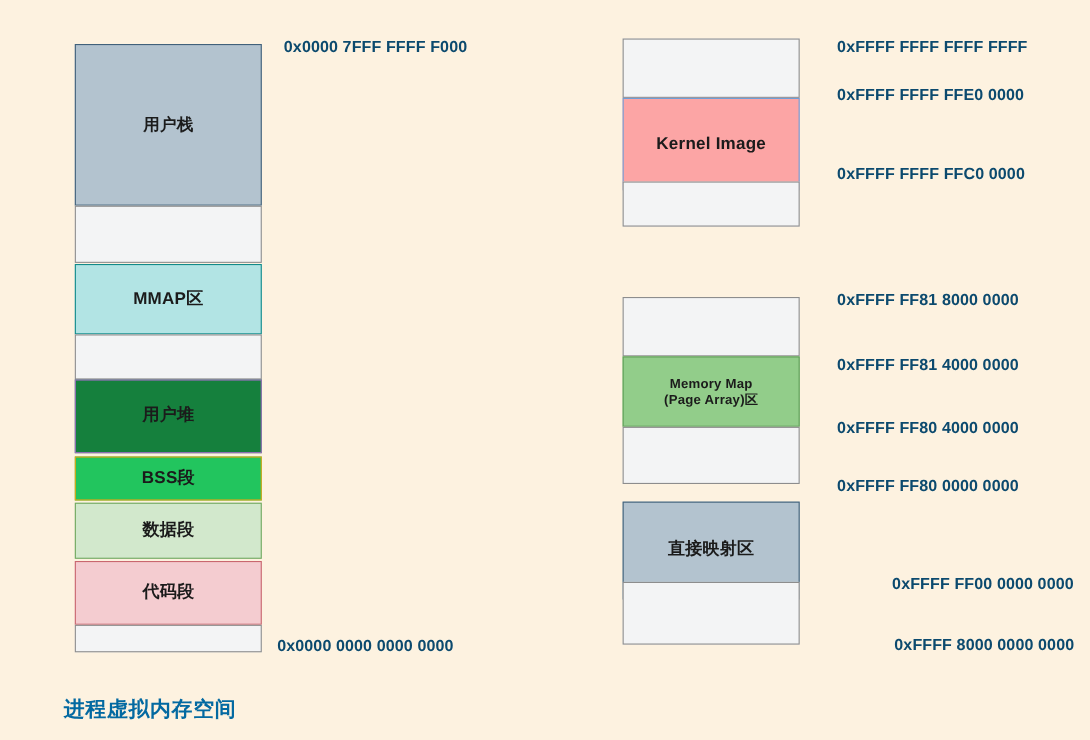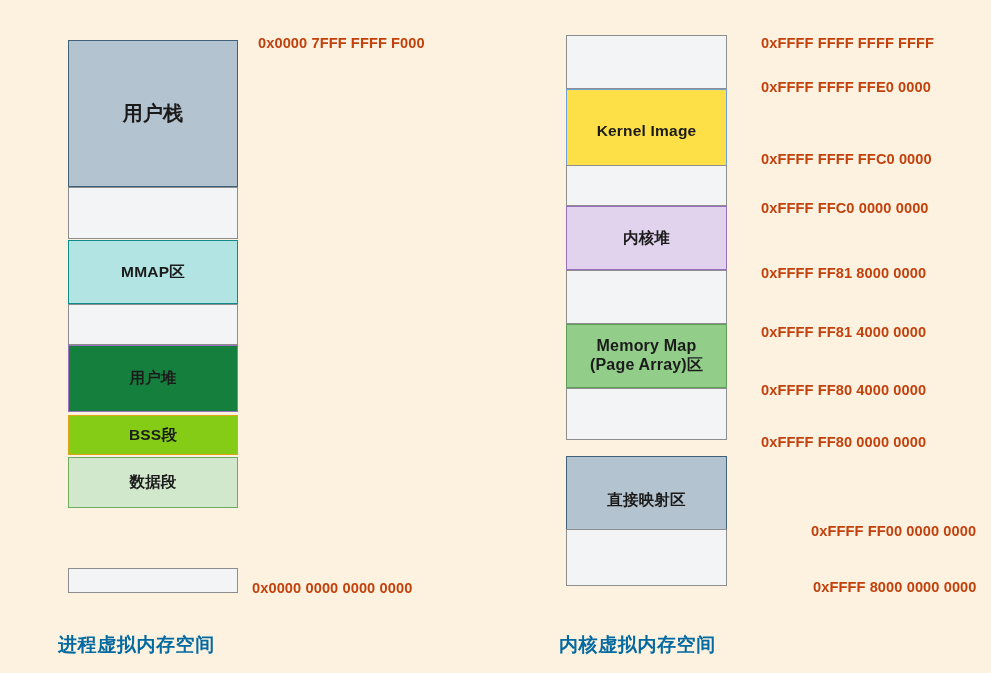--- a/index.html
+++ b/index.html
@@ -47,21 +47,21 @@
     white-space: pre-line;
     padding: 0 2px;
   }
 
   
   .addr {
     position: absolute;
     font-family: "Liberation Sans", sans-serif;
     font-weight: bold;
     font-size: 14.6px;
-    color: #c2410c;
+    color: #0c4a6e;
     white-space: nowrap;
     letter-spacing: 0.1px;
   }
 
   
   .caption {
     position: absolute;
     font-family: "Liberation Sans", sans-serif;
     font-weight: bold;
     font-size: 19px;
@@ -70,67 +70,65 @@
     letter-spacing: 0.6px;
   }
 </style>
 </head>
 <body>
 
 <div class="canvas">
 
   <div class="column" id="col-0" style="left: 68px; top: 0px; width: 170px; height: 673px;">
       <div class="block filled" style="left: 0px; top: 40px; width: 170px; height: 147px; background: rgb(179, 195, 207); border-color: rgb(65, 97, 122);">
-        <span class="blabel" style="font-size: 20px;">用户栈</span>
+        <span class="blabel" style="font-size: 15px;">用户栈</span>
       </div>
       <div class="block gap" style="left: 0px; top: 187px; width: 170px; height: 52px; background: rgb(243, 244, 245); border-color: rgb(141, 141, 141);"></div>
       <div class="block filled" style="left: 0px; top: 240px; width: 170px; height: 64px; background: rgb(178, 228, 228); border-color: rgb(17, 138, 138); text-align: right;">
         <span class="blabel" style="font-size: 15.5px;">MMAP区</span>
       </div>
       <div class="block gap" style="left: 0px; top: 304px; width: 170px; height: 41px; background: rgb(243, 244, 245); border-color: rgb(141, 141, 141);"></div>
       <div class="block filled" style="left: 0px; top: 345px; width: 170px; height: 67px; background: #15803d; border-color: rgb(154, 111, 191);">
         <span class="blabel" style="font-size: 15.5px;">用户堆</span>
       </div>
-      <div class="block filled" style="left: 0px; top: 415px; width: 170px; height: 40px; background: #84cc16; border-color: rgb(224, 165, 20);">
+      <div class="block filled" style="left: 0px; top: 415px; width: 170px; height: 40px; background: #22c55e; border-color: rgb(224, 165, 20);">
         <span class="blabel" style="font-size: 15.5px;">BSS段</span>
       </div>
       <div class="block filled" style="left: 0px; top: 457px; width: 170px; height: 51px; background: rgb(210, 232, 204); border-color: rgb(114, 168, 95);">
         <span class="blabel" style="font-size: 15.5px;">数据段</span>
+      </div>
+      <div class="block filled" style="left: 0px; top: 510px; width: 170px; height: 58px; background: rgb(244, 204, 208); border-color: rgb(201, 103, 111);">
+        <span class="blabel" style="font-size: 15.5px;">代码段</span>
       </div>
       <div class="block gap" style="left: 0px; top: 568px; width: 170px; height: 25px; background: rgb(243, 244, 245); border-color: rgb(141, 141, 141);"></div>
     </div>
 
   <div class="column" id="col-1" style="left: 566px; top: 0px; width: 161px; height: 673px;">
       <div class="block gap" style="left: 0px; top: 35px; width: 161px; height: 54px; background: rgb(243, 244, 245); border-color: rgb(141, 141, 141);"></div>
-      <div class="block filled" style="left: 0px; top: 89px; width: 161px; height: 84px; background: #fde047; border-color: rgb(111, 159, 216);">
+      <div class="block filled" style="left: 0px; top: 89px; width: 161px; height: 84px; background: #fca5a5; border-color: rgb(111, 159, 216);">
         <span class="blabel" style="font-size: 15.5px;">Kernel Image</span>
       </div>
       <div class="block gap" style="left: 0px; top: 165px; width: 161px; height: 41px; background: rgb(243, 244, 245); border-color: rgb(141, 141, 141);"></div>
-      <div class="block filled" style="left: 0px; top: 206px; width: 161px; height: 64px; background: rgb(225, 210, 237); border-color: rgb(154, 111, 191);">
-        <span class="blabel" style="font-size: 15.5px;">内核堆</span>
-      </div>
       <div class="block gap" style="left: 0px; top: 270px; width: 161px; height: 54px; background: rgb(243, 244, 245); border-color: rgb(141, 141, 141);"></div>
       <div class="block filled" style="left: 0px; top: 324px; width: 161px; height: 64px; background: rgb(146, 205, 138); border-color: rgb(95, 158, 87);">
-        <span class="blabel" style="font-size: 16px;">Memory Map
+        <span class="blabel" style="font-size: 12px;">Memory Map
 (Page Array)区</span>
       </div>
       <div class="block gap" style="left: 0px; top: 388px; width: 161px; height: 52px; background: rgb(243, 244, 245); border-color: rgb(141, 141, 141);"></div>
       <div class="block filled" style="left: 0px; top: 440px; width: 161px; height: 89px; background: rgb(179, 195, 207); border-color: rgb(65, 97, 122); margin-top: 16px;">
         <span class="blabel" style="font-size: 15.5px;">直接映射区</span>
       </div>
       <div class="block gap" style="left: 0px; top: 529px; width: 161px; height: 57px; background: rgb(243, 244, 245); border-color: rgb(141, 141, 141);"></div>
     </div>
 
   <div class="caption" id="cap-0" style="left: 58px; top: 632px;">进程虚拟内存空间</div>
-  <div class="caption" id="cap-1" style="left: 559px; top: 632px;">内核虚拟内存空间</div>
 <div class="addr" style="left: 258px; top: 35px;">0x0000 7FFF FFFF F000</div>
     <div class="addr" style="left: 252px; top: 580px;">0x0000 0000 0000 0000</div>
     <div class="addr" style="left: 761px; top: 35px;">0xFFFF FFFF FFFF FFFF</div>
     <div class="addr" style="left: 761px; top: 79px;">0xFFFF FFFF FFE0 0000</div>
     <div class="addr" style="left: 761px; top: 151px;">0xFFFF FFFF FFC0 0000</div>
-    <div class="addr" style="left: 761px; top: 200px;">0xFFFF FFC0 0000 0000</div>
     <div class="addr" style="left: 761px; top: 265px;">0xFFFF FF81 8000 0000</div>
     <div class="addr" style="left: 761px; top: 324px;">0xFFFF FF81 4000 0000</div>
     <div class="addr" style="left: 761px; top: 382px;">0xFFFF FF80 4000 0000</div>
     <div class="addr" style="left: 761px; top: 434px;">0xFFFF FF80 0000 0000</div>
     <div class="addr" style="left: 765px; top: 523px; margin-left: 46px;">0xFFFF FF00 0000 0000</div>
     <div class="addr" style="left: 765px; top: 579px; margin-left: 48px;">0xFFFF 8000 0000 0000</div>
   </div>
 
 </body></html>

